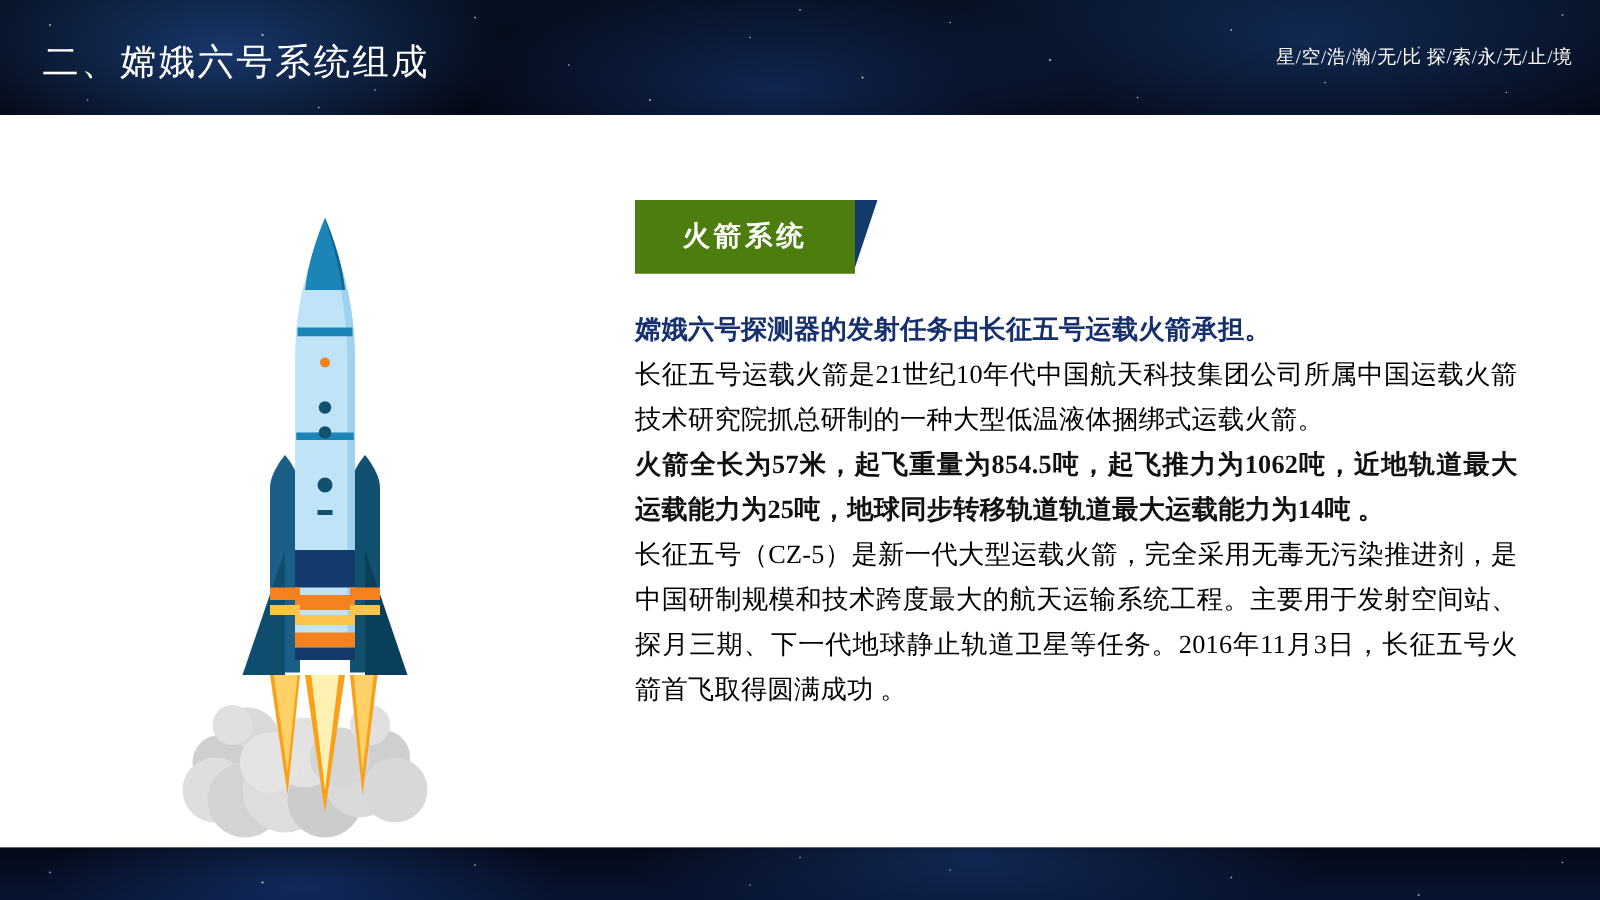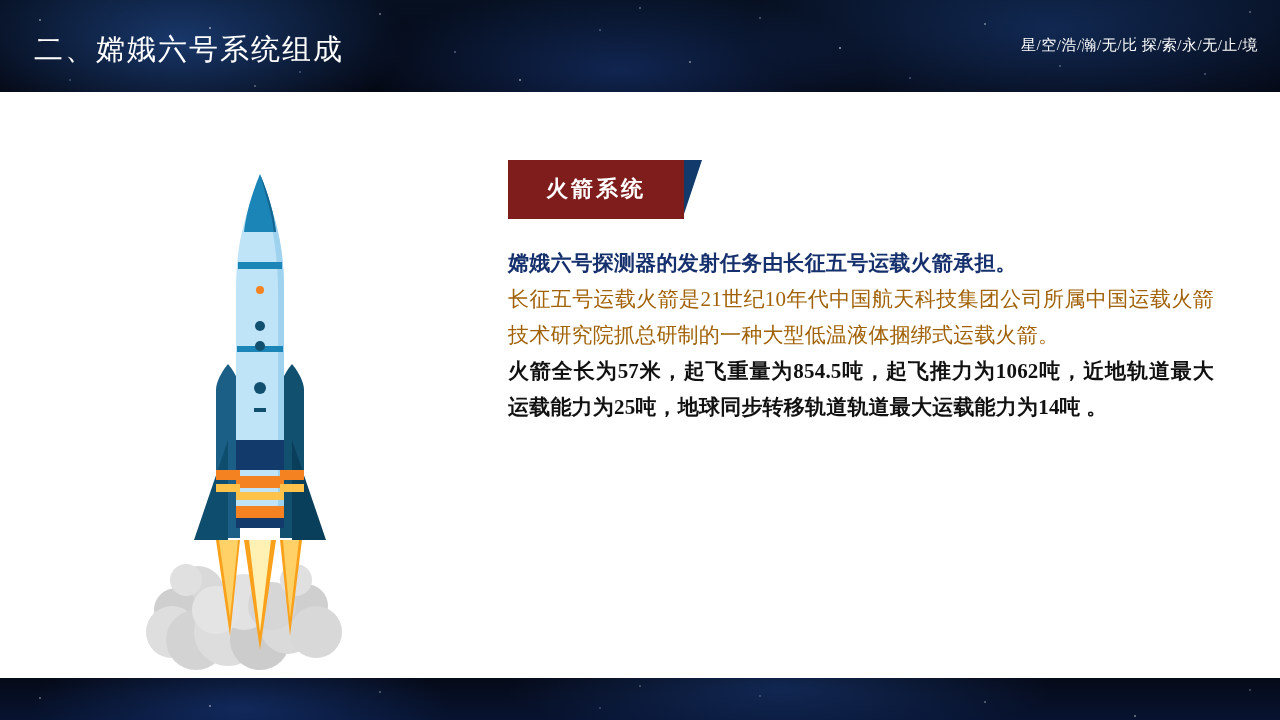--- a/index.html
+++ b/index.html
@@ -97,21 +97,21 @@
   .rocket-svg { display: block; }
 
   
   .content {
     position: absolute; left: 508px; top: 160px;
     width: 712px;
   }
   .section-tag {
     position: relative;
     display: inline-block;
-    background: #7f1d1d;
+    background: #4d7c0f;
     color: #ffffff;
     font-size: 22px;
     font-weight: bold;
     letter-spacing: 3px;
     padding: 14px 38px 15px 38px;
     font-family: "Liberation Serif", "DejaVu Serif", serif;
   }
   .section-tag::after {
     content: "";
     position: absolute;
@@ -124,21 +124,21 @@
     width: 706px;
     color: #1d1d1d;
     font-size: 21px;
     line-height: 36px;
     letter-spacing: 0.2px;
     font-family: "Liberation Serif", "DejaVu Serif", serif;
     text-align: justify;
   }
   .p-lead { color: #15306d; font-weight: bold; }
   .p-bold { color: #111111; font-weight: bold; }
-  .p-norm { color: #a16207; }
+  .p-norm { color: #000000; }
   .body-text p { margin: 0; }
 </style>
 </head>
 <body>
 
 <div class="slide">
 
   <div class="header">
     <div class="starfield"></div>
     <div class="stars"></div>
@@ -212,20 +212,21 @@
       </g>
     </svg>
   </div>
 
   <div class="content">
     <div class="section-tag">火箭系统</div>
     <div class="body-text">
       <p class="p-lead">嫦娥六号探测器的发射任务由长征五号运载火箭承担。</p>
       <p class="p-norm">长征五号运载火箭是21世纪10年代中国航天科技集团公司所属中国运载火箭技术研究院抓总研制的一种大型低温液体捆绑式运载火箭。</p>
       <p class="p-bold">火箭全长为57米，起飞重量为854.5吨，起飞推力为1062吨，近地轨道最大运载能力为25吨，地球同步转移轨道轨道最大运载能力为14吨 。</p>
+      <p class="p-norm">长征五号（CZ-5）是新一代大型运载火箭，完全采用无毒无污染推进剂，是中国研制规模和技术跨度最大的航天运输系统工程。主要用于发射空间站、探月三期、下一代地球静止轨道卫星等任务。2016年11月3日，长征五号火箭首飞取得圆满成功 。</p>
     </div>
   </div>
 
   <div class="footer">
     <div class="starfield"></div>
     <div class="stars"></div>
   </div>
 
 </div>
 

